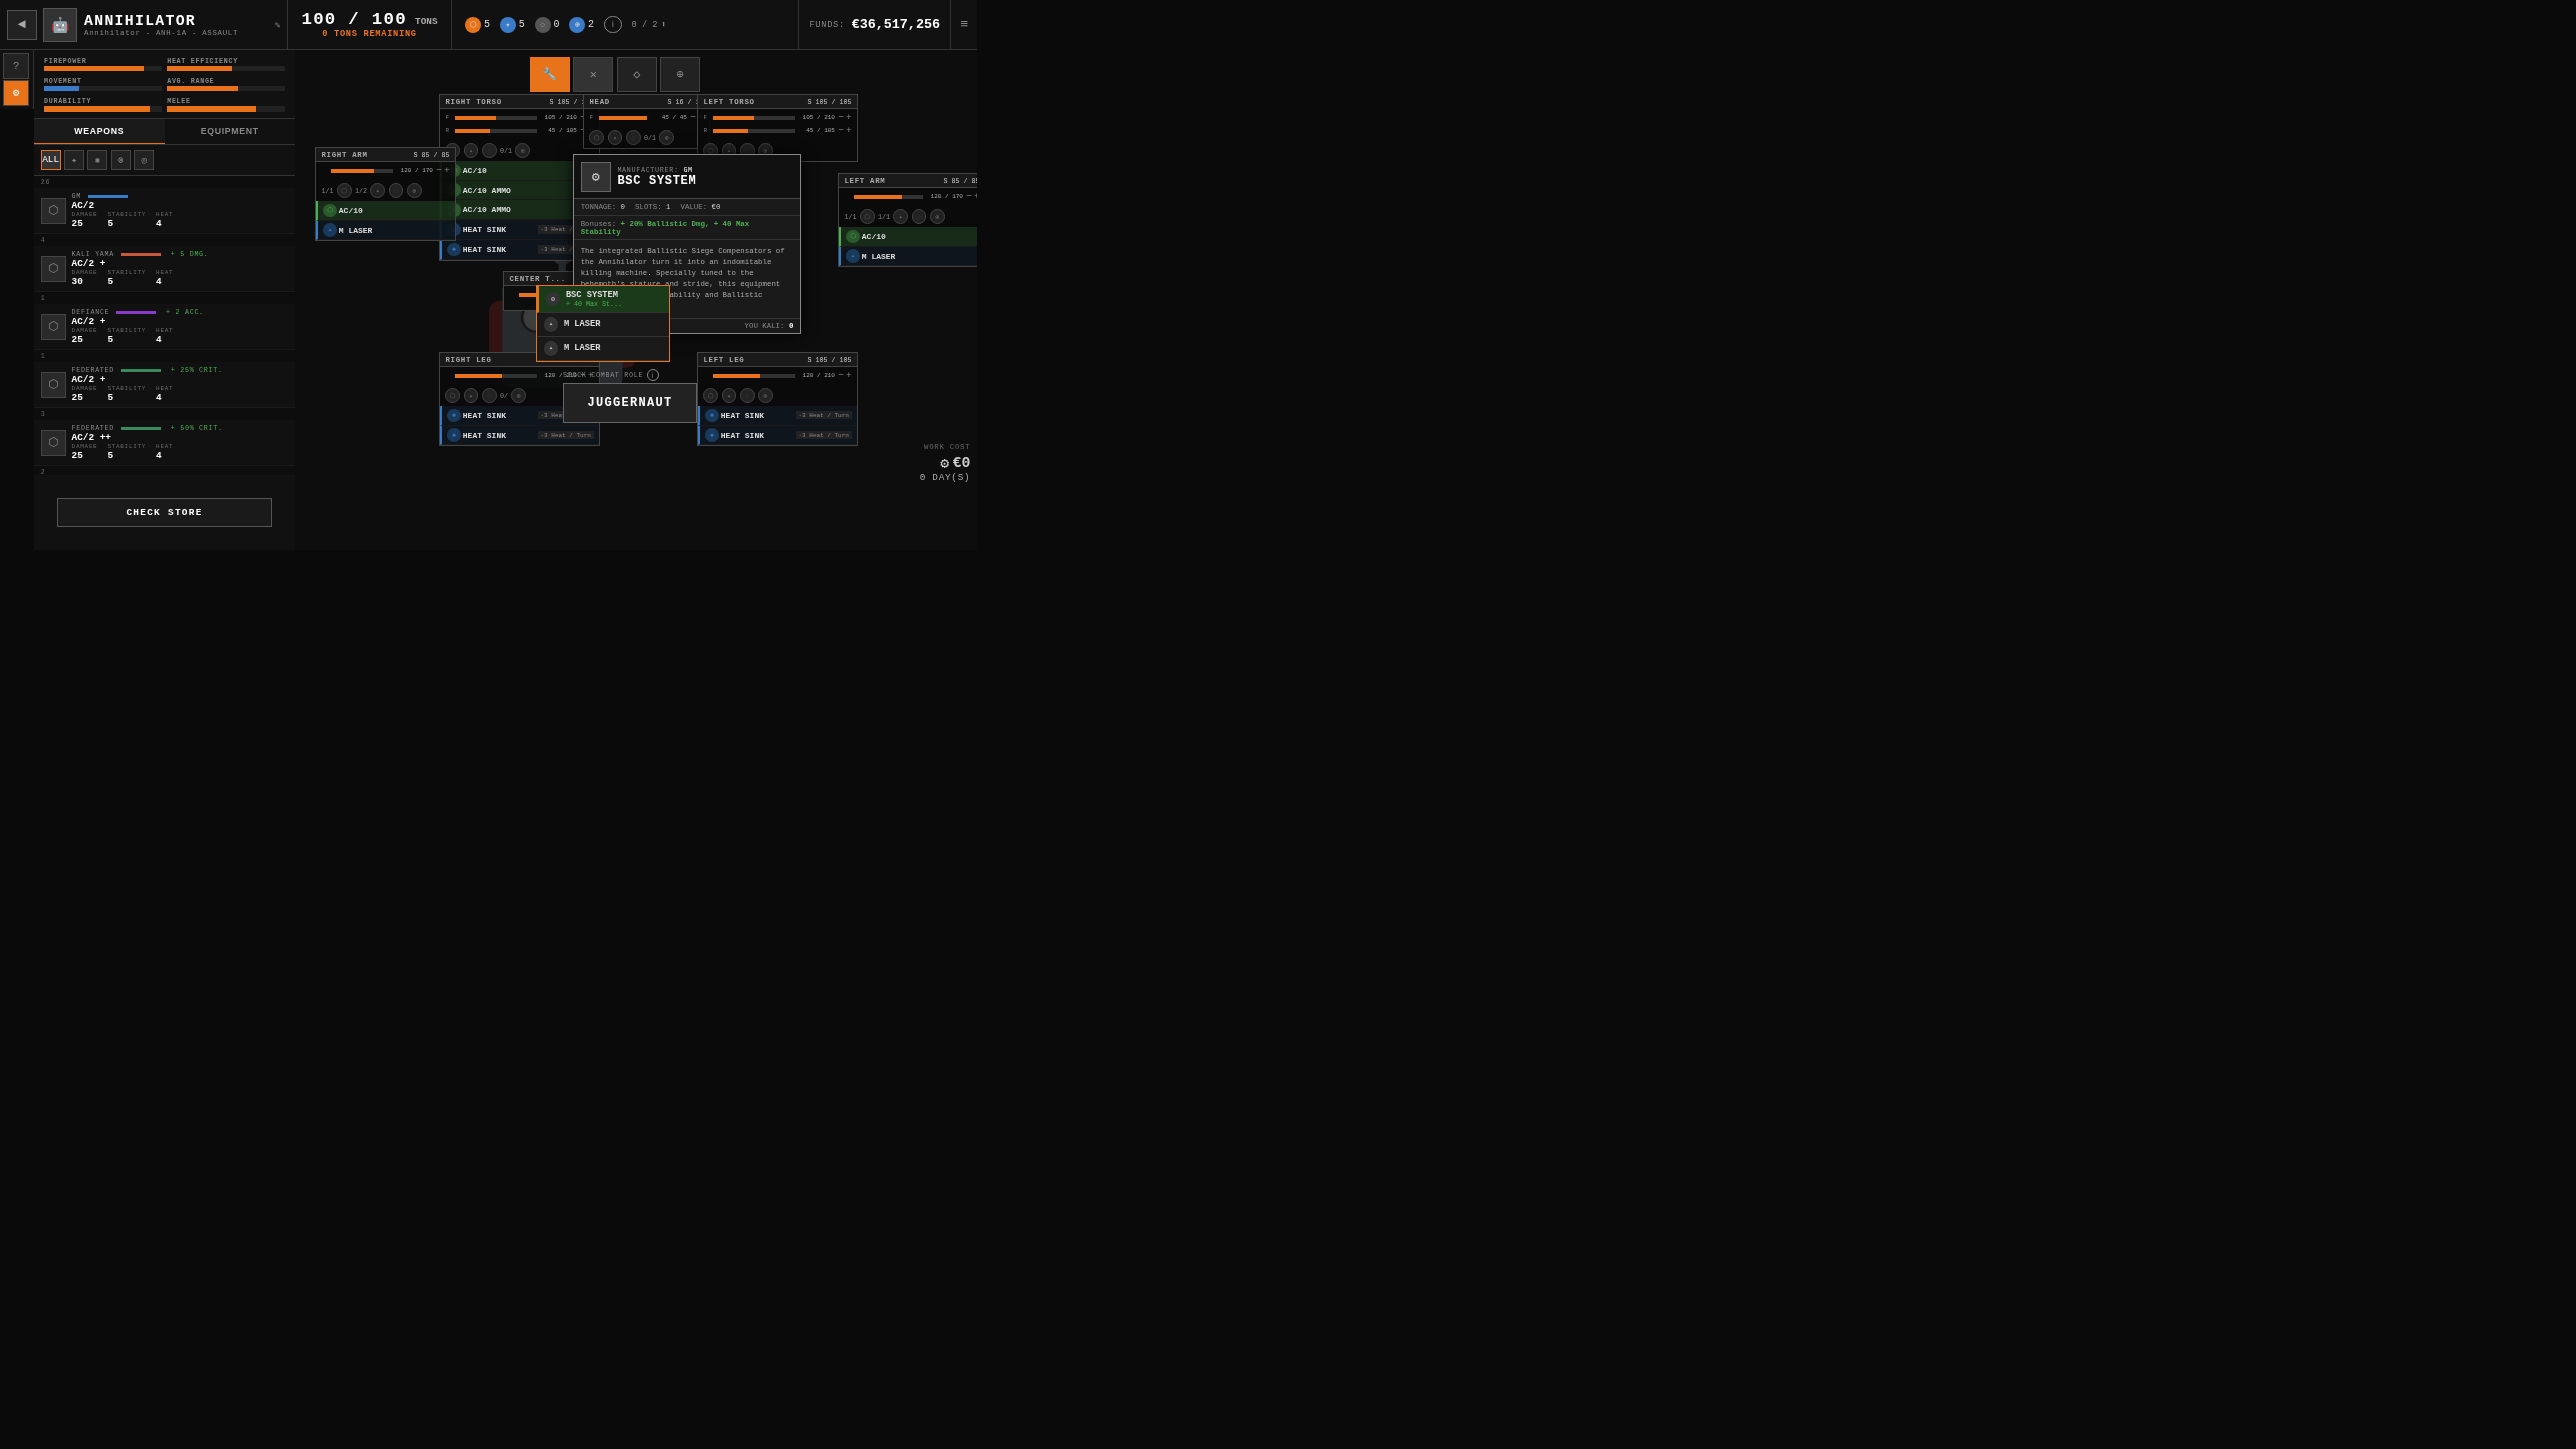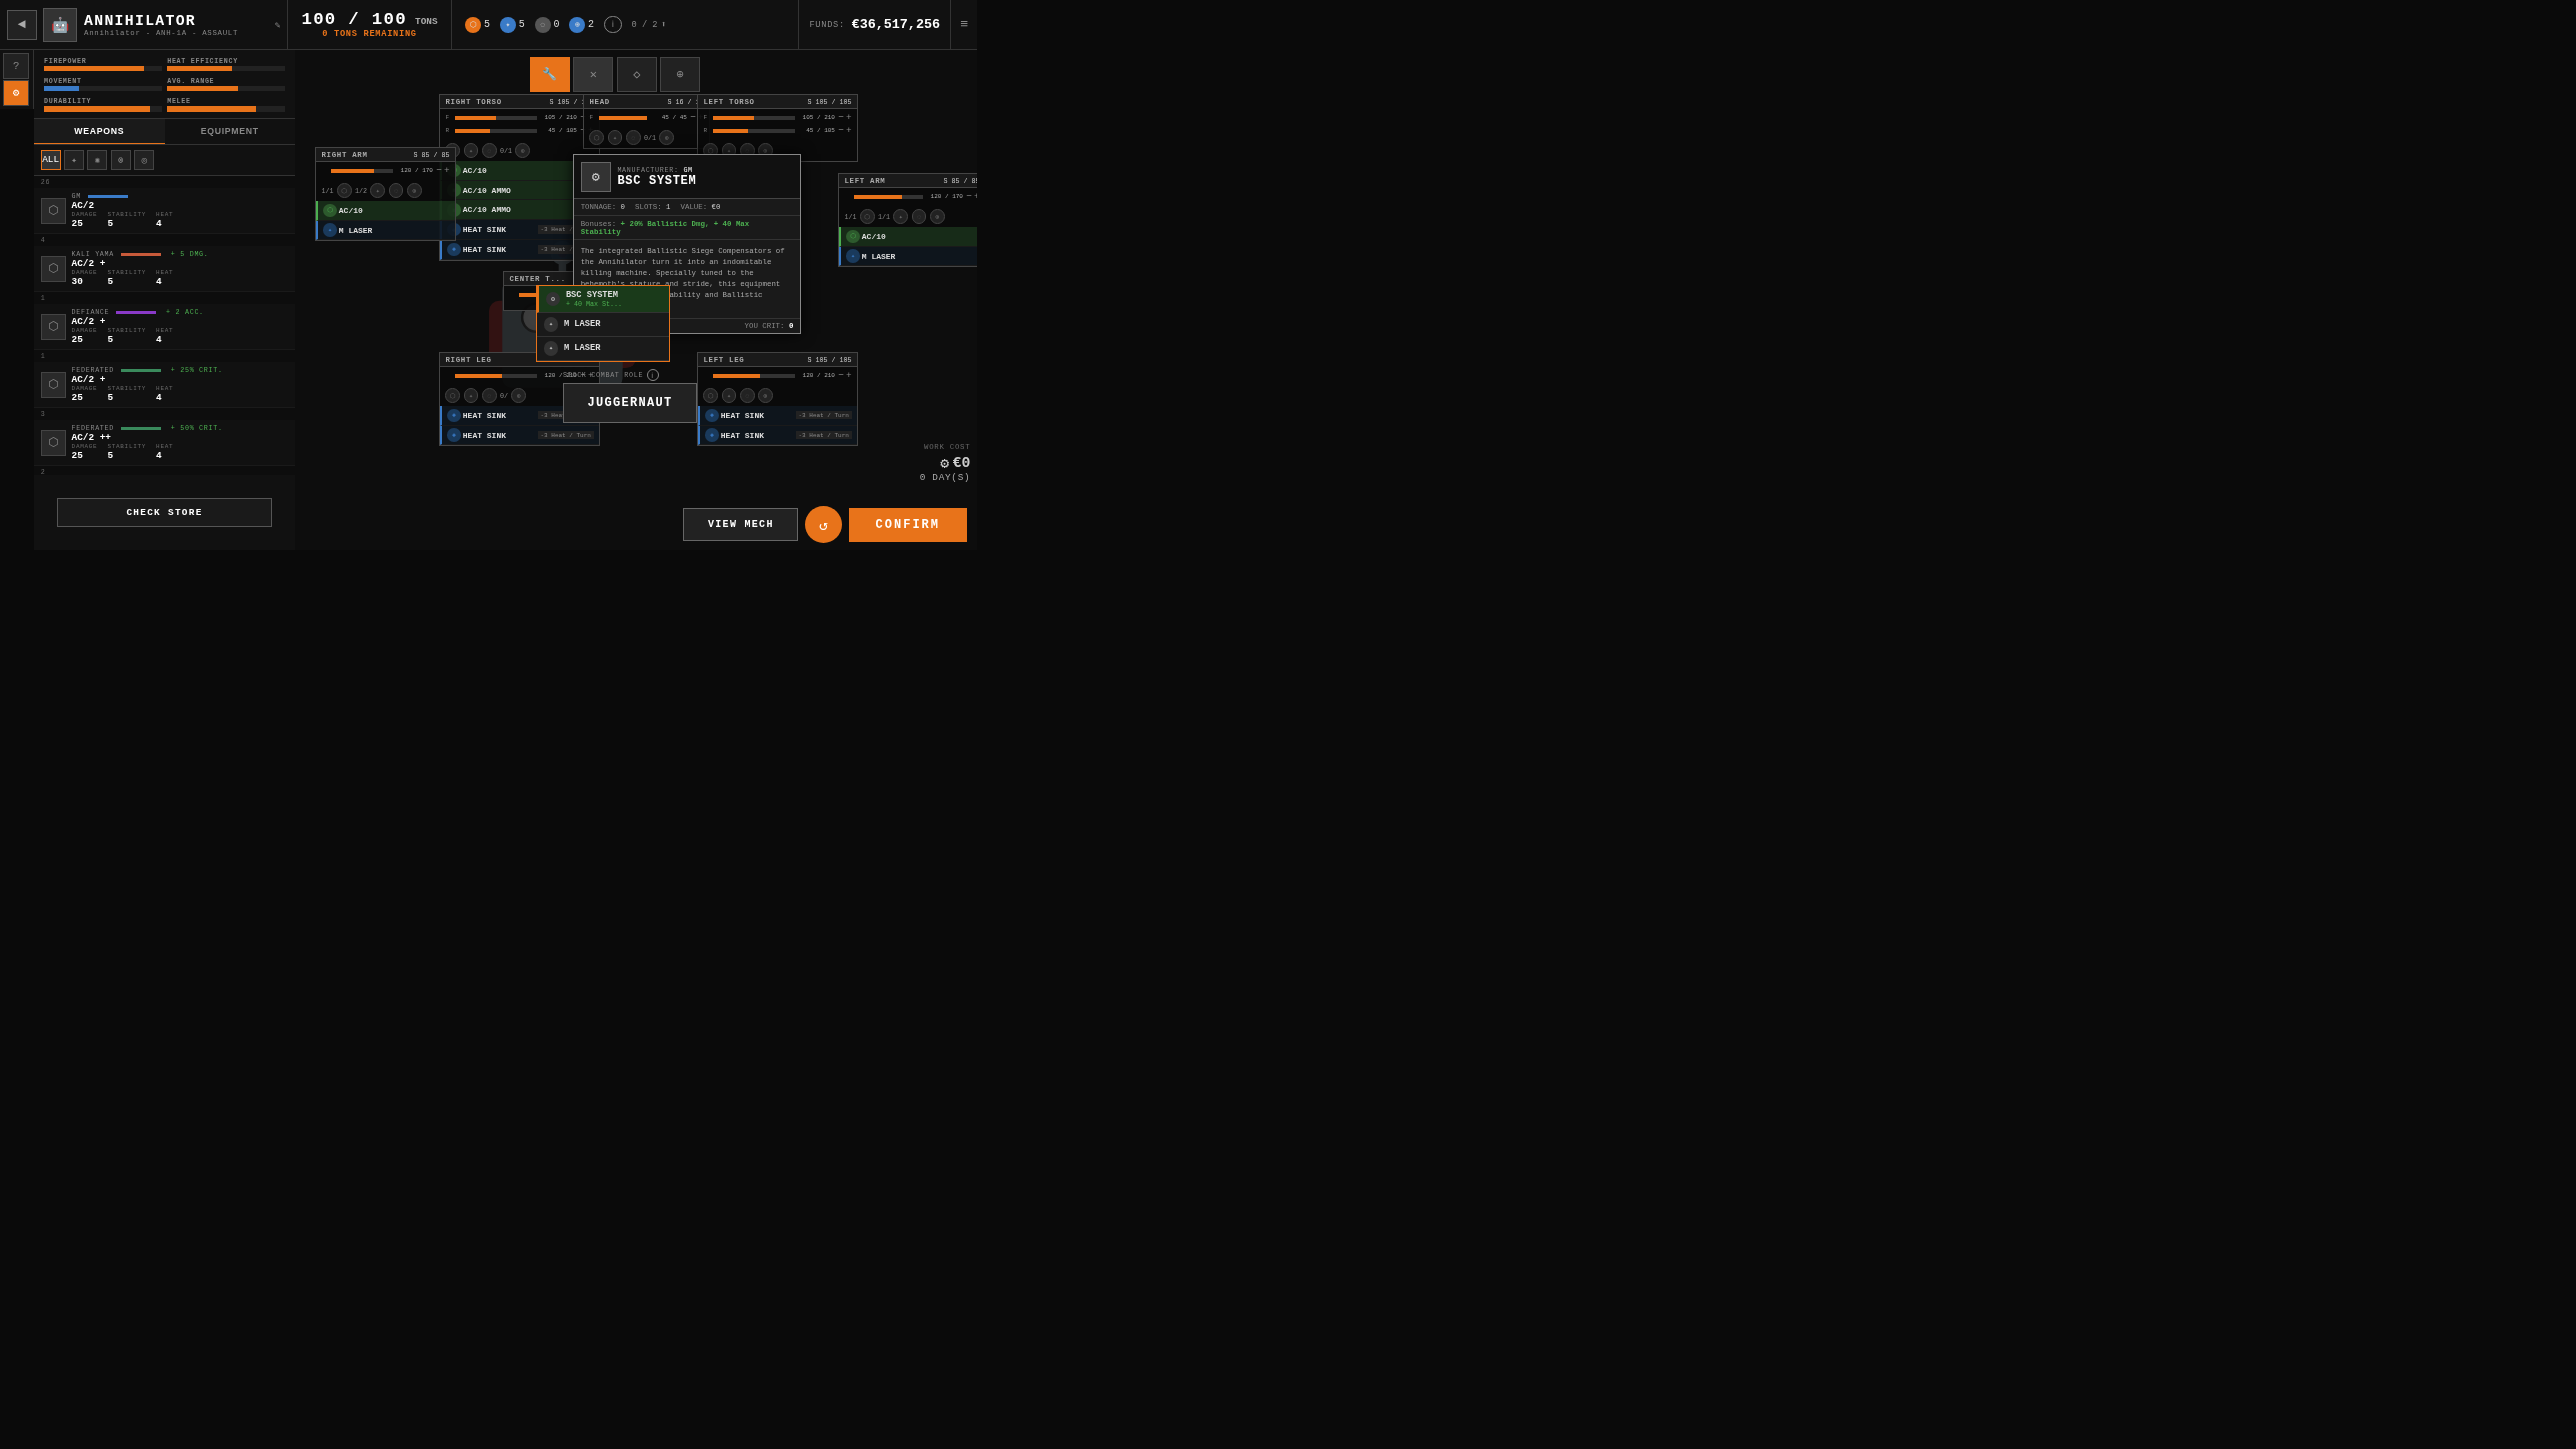--- a/index.html
+++ b/index.html
@@ -1367,21 +1367,21 @@
     <div class="tooltip-meta">
       <span><span style="color:#888;">TONNAGE:</span> <span>0</span></span>
       <span><span style="color:#888;">SLOTS:</span> <span>1</span></span>
       <span><span style="color:#888;">VALUE:</span> <span>€0</span></span>
     </div>
     <div class="tooltip-bonus">
       <span style="color:#888;">Bonuses:</span> <span style="color:#4caf50;font-weight:bold;">+ 20% Ballistic Dmg, + 40 Max Stability</span>
     </div>
     <div class="tooltip-desc">The integrated Ballistic Siege Compensators of the Annihilator turn it into an indomitable killing machine. Specially tuned to the behemoth's stature and stride, this equipment increases maximum stability and Ballistic weaponry damage.</div>
     <div class="tooltip-have">
-      <span style="color:#888;">YOU CRIT:</span> <span style="color:#fff;font-weight:bold;">0</span>
+      <span style="color:#888;">YOU KALI:</span> <span style="color:#fff;font-weight:bold;">0</span>
     </div>
   </div>
 
   <div class="equipped-popup">
     <div class="equipped-item active">
       <div class="eq-icon">⚙</div>
       <div>
         <div class="eq-name">BSC SYSTEM</div>
         <div style="font-size:6.7px;color:#4caf50;">+ 40 Max St...</div>
       </div>
@@ -1406,20 +1406,15 @@
 
   <div class="work-cost">
     <div class="work-cost-label">WORK COST</div>
     <div class="work-cost-value">
       <span>⚙</span>
       <span>€0</span>
     </div>
     <div class="work-cost-days">0 DAY(S)</div>
   </div>
 
-  <div class="bottom-bar">
-    <div class="view-mech-btn">VIEW MECH</div>
-    <div class="undo-btn">↺</div>
-    <div class="confirm-btn">CONFIRM</div>
-  </div>
 
 </div>
 
 
 </body></html>

